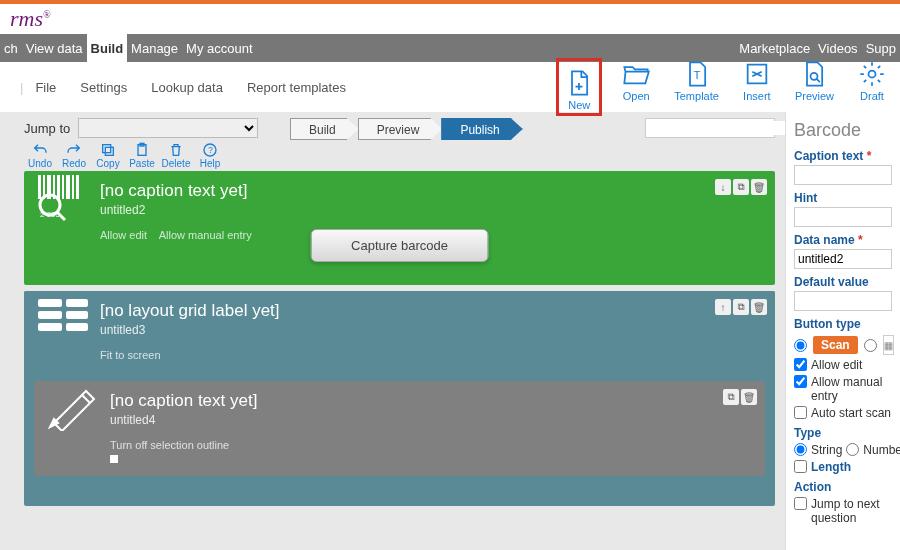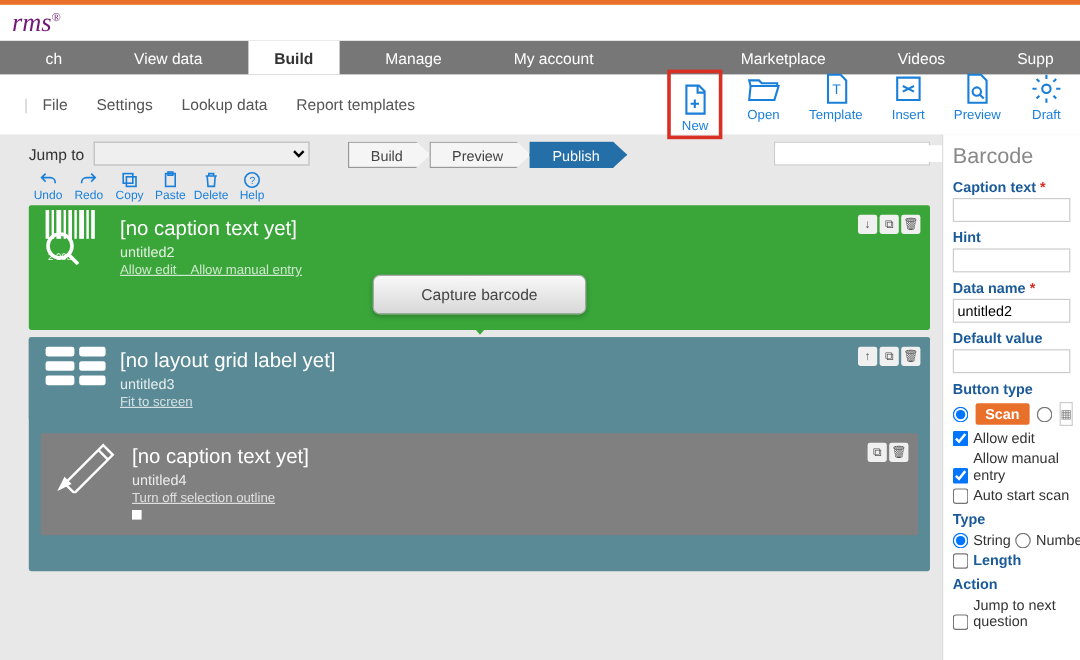--- a/index.html
+++ b/index.html
@@ -2,21 +2,21 @@
 <html><head>
 <meta charset="utf-8">
 <style>
 * { box-sizing: border-box; margin: 0; padding: 0; }
 body { font-family: Arial, sans-serif; font-size: 13px; color: #333; width: 900px; height: 550px; overflow: hidden; background: #fff; }
 .top-orange { height: 4px; background: #e8702a; }
 .logo-bar { height: 30px; padding-left: 10px; display: flex; align-items: center; }
 .logo-text { font-family: Georgia, serif; font-size: 22px; font-style: italic; color: #701a75; }
 .logo-text sup { font-size: 10px; }
 .main-nav { background: #777; height: 28px; display: flex; align-items: stretch; color: #fff; font-size: 13px; }
-.main-nav .nav-item { padding: 0 22px; display: flex; align-items: center; cursor: pointer; white-space: nowrap; margin-left: 16px; }
+.main-nav .nav-item { padding: 0 4px; display: flex; align-items: center; cursor: pointer; white-space: nowrap; }
 .main-nav .nav-item.active { background: #fff; color: #333; font-weight: bold; }
 .main-nav .spacer { flex: 1; }
 .sub-nav { height: 50px; display: flex; align-items: center; padding-left: 20px; color: #555; }
 .sub-nav .sub-item { margin-right: 24px; cursor: pointer; }
 .sub-nav .sub-spacer { flex: 1; }
 .toolbar { display: flex; gap: 16px; padding-right: 10px; }
 .tool-btn { display: flex; flex-direction: column; align-items: center; color: #1a7fd9; font-size: 11px; cursor: pointer; padding: 2px 4px; }
 .tool-btn.highlighted { border: 3px solid #d93025; padding: 8px 6px 2px 6px; }
 .tool-btn svg { width: 28px; height: 28px; margin-bottom: 2px; }
 .workspace { display: flex; background: #e8e8e8; height: calc(550px - 4px - 30px - 28px - 50px); }
@@ -30,37 +30,37 @@
 .search-box input { flex: 1; border: none; outline: none; font-size: 12px; padding: 0 4px; }
 .mini-tools { display: flex; gap: 2px; margin-bottom: 2px; color: #1a7fd9; font-size: 10px; }
 .mini-tool { display: flex; flex-direction: column; align-items: center; cursor: pointer; width: 32px; }
 .mini-tool svg { width: 16px; height: 16px; }
 .element-card { border-radius: 2px; margin-bottom: 6px; padding: 10px 12px; position: relative; color: #fff; }
 .card-green { background: #3aa63a; }
 .card-teal { background: #5a8a95; }
 .card-gray { background: #808080; margin: 10px; }
 .card-title { font-size: 17px; margin-bottom: 2px; }
 .card-sub { font-size: 12px; opacity: 0.85; }
-.card-hint { font-size: 11px; opacity: 0.75; margin-top: 2px; text-decoration: underline; }
+.card-hint { font-size: 11px; opacity: 0.75; margin-top: 12px; }
 .card-icon { position: absolute; left: 12px; top: 2px; width: 56px; height: 48px; }
 .card-content { margin-left: 64px; }
 .card-actions { position: absolute; right: 8px; top: 8px; display: flex; gap: 2px; }
 .card-actions .act { width: 16px; height: 16px; background: #f0f0f0; color: #555; display: flex; align-items: center; justify-content: center; font-size: 10px; cursor: pointer; border-radius: 2px; }
 .capture-pill { position: absolute; left: 50%; transform: translateX(-50%); top: 58px; background: linear-gradient(#f8f8f8, #d8d8d8); border: 1px solid #aaa; border-radius: 6px; padding: 8px 40px; color: #444; font-size: 13px; box-shadow: 0 2px 4px rgba(0,0,0,0.2); z-index: 10; }
 .capture-arrow { position: absolute; left: 50%; transform: translateX(-50%); top: 92px; width: 0; height: 0; border-left: 14px solid transparent; border-right: 14px solid transparent; border-top: 16px solid #3aa63a; z-index: 9; }
 .card-green { padding-bottom: 44px; }
 .props-panel { width: 115px; background: #fff; border-left: 1px solid #ddd; padding: 8px; overflow: hidden; font-size: 12px; color: #1a5a99; }
 .props-title { font-size: 18px; color: #888; margin-bottom: 8px; font-weight: 300; }
 .prop-label { font-weight: bold; margin-top: 6px; margin-bottom: 2px; color: #1a5a99; font-size: 12px; }
 .prop-label .req { color: #d93025; }
 .prop-input { width: 100%; height: 20px; border: 1px solid #ccc; padding: 0 3px; font-size: 12px; }
 .btn-group { display: flex; align-items: center; gap: 6px; margin-top: 4px; }
 .scan-btn { background: #e8702a; color: #fff; padding: 2px 8px; font-weight: bold; font-size: 12px; border-radius: 2px; }
 .qr-icon-box { width: 20px; height: 20px; border: 1px solid #ccc; display: flex; align-items: center; justify-content: center; color: #888; font-size: 10px; }
-.check-row, .radio-row { display: flex; align-items: flex-end; gap: 4px; margin-top: 3px; font-size: 12px; color: #333; }
+.check-row, .radio-row { display: flex; align-items: flex-start; gap: 4px; margin-top: 3px; font-size: 12px; color: #333; }
 .check-row input, .radio-row input { margin: 0; }
 .teal-container { background: #5a8a95; border-radius: 2px; padding-bottom: 20px; }
 .grid-icon { fill: #fff; }
 .small-sq { width: 8px; height: 8px; background: #fff; display: inline-block; margin-top: 4px; }
 </style>
 </head>
 <body>
 
 <div class="top-orange"></div>
 <div class="logo-bar">

